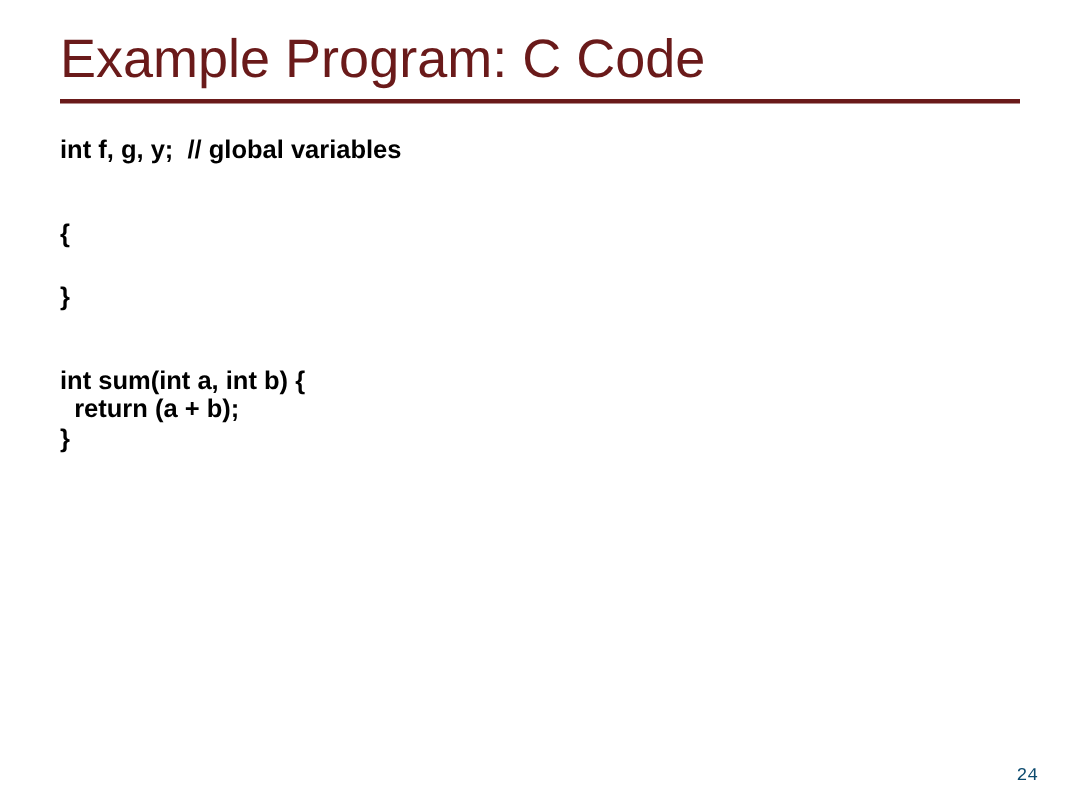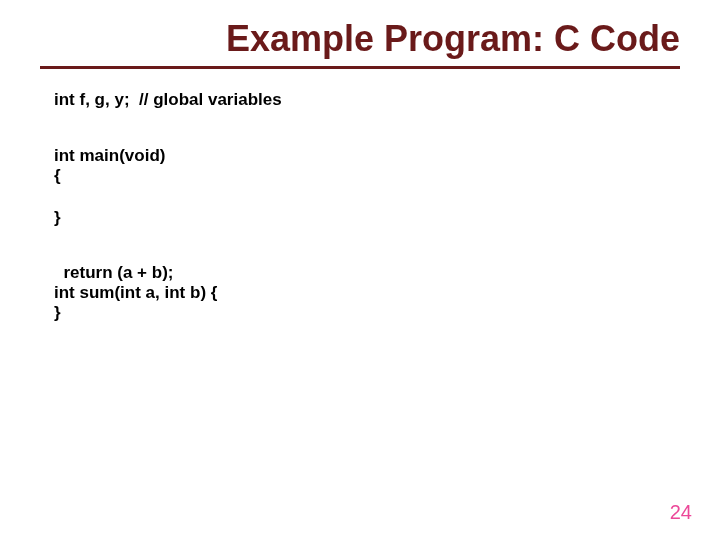--- a/index.html
+++ b/index.html
@@ -11,67 +11,66 @@
       background: #ffffff;
       position: relative;
     }
     .slide {
       padding: 10px 40px 0 40px;
       box-sizing: border-box;
     }
     .title {
       font-size: 36px;
       color: #6a1a1a;
-      text-align: right;
+      text-align: left;
       margin: 8px 0 6px 0;
-      font-weight: bold;
+      font-weight: normal;
     }
     .title-underline {
       border-bottom: 3px solid #6a1a1a;
       margin-bottom: 22px;
     }
     .code {
       font-size: 17px;
       font-weight: bold;
       color: #000000;
       line-height: 1.05;
-      margin-left: 14px;
     }
     .code .line {
       white-space: pre;
       margin: 2px 0;
     }
     .gap-lg {
       height: 34px;
     }
     .gap-md {
       height: 20px;
     }
     .page-num {
       position: absolute;
       right: 28px;
       bottom: 16px;
-      font-size: 20px;
-      color: #ec4899;
+      font-size: 12px;
+      color: #0c4a6e;
+      font-family: Liberation Mono, monospace;
     }
   </style>
 </head>
 <body>
 
 <div class="slide">
   <div class="title">Example Program: C Code</div>
   <div class="title-underline"></div>
 
   <div class="code">
     <div class="line">int f, g, y;  // global variables</div>
     <div class="gap-lg"></div>
-    <div class="line">int main(void)</div>
     <div class="line">{</div>
     <div class="gap-md"></div>
     <div class="line">}</div>
     <div class="gap-lg"></div>
+    <div class="line">int sum(int a, int b) {</div>
     <div class="line">  return (a + b);</div>
-    <div class="line">int sum(int a, int b) {</div>
     <div class="line">}</div>
   </div>
 </div>
 
 <div class="page-num">24</div>
 
 </body></html>

